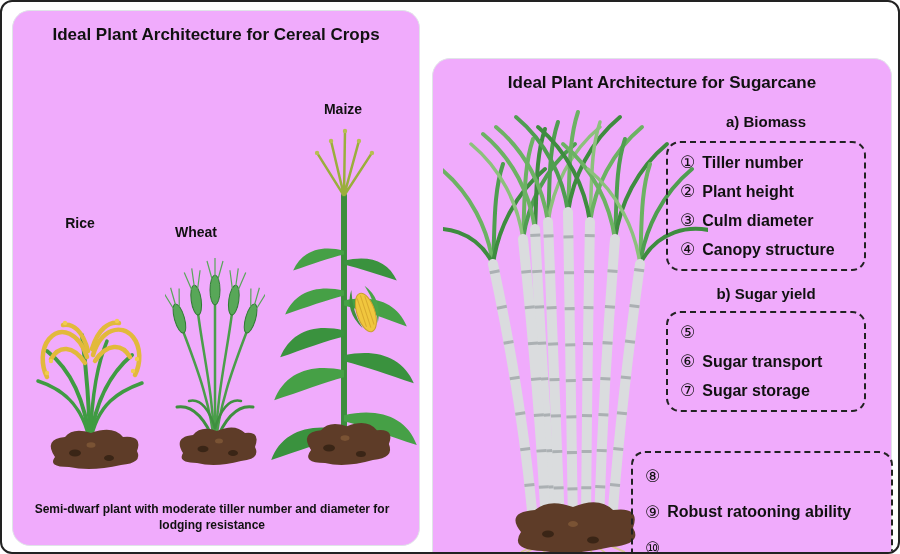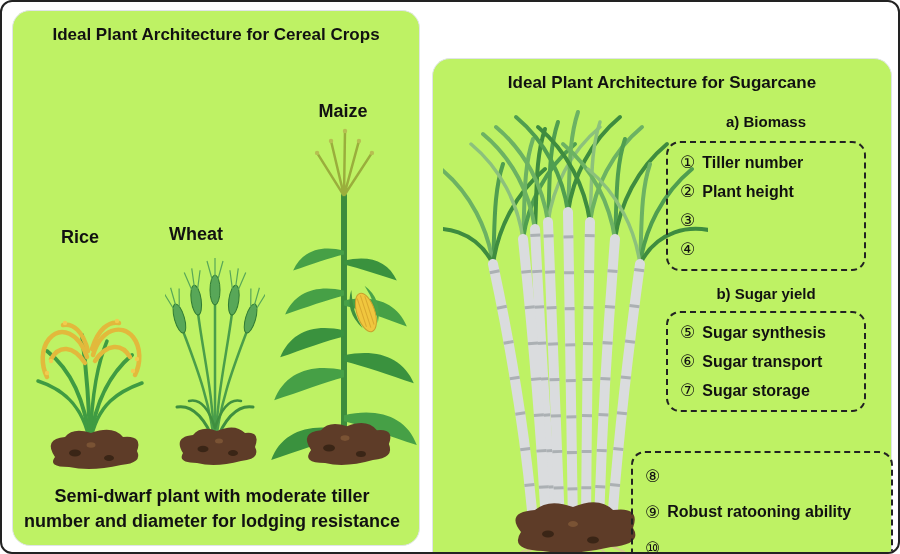--- a/index.html
+++ b/index.html
@@ -2,38 +2,38 @@
 <html><head>
 <meta charset="utf-8">
 <style>
   html,body{margin:0;padding:0;background:#ffffff;}
   .frame{
     position:relative;width:900px;height:554px;box-sizing:border-box;
     background:#ffffff;border:2px solid #222;border-radius:12px;overflow:hidden;
     font-family:"Liberation Sans","DejaVu Sans",sans-serif;color:#111;
   }
   .panel{
-    position:absolute;top:8px;height:536px;background:#bef264;
+    position:absolute;top:8px;height:536px;background:#f0abfc;
     border:1px solid #e0e4e8;border-radius:18px;box-sizing:border-box;
   }
   .panel-left{left:10px;width:408px;}
   .panel-right{left:430px;width:460px;margin-top:48px;}
   .panel-title{
     position:absolute;top:14px;left:0;right:0;text-align:center;
     font-size:17px;font-weight:bold;
   }
   .plant-label{
-    position:absolute;font-size:18px;font-weight:bold;text-align:center;width:84px;
-  }
-  .label-rice{left:25px;top:216px;text-align:center;}
+    position:absolute;font-size:14px;font-weight:bold;text-align:center;width:84px;
+  }
+  .label-rice{left:25px;top:204px;text-align:center;}
   .label-wheat{left:141px;top:213px;text-align:center;}
   .label-maize{left:288px;top:90px;}
   .caption{
     position:absolute;left:10px;right:18px;bottom:12px;text-align:center;
-    font-size:18px;font-weight:bold;line-height:1.35;
+    font-size:12px;font-weight:bold;line-height:1.35;
   }
   .illu{position:absolute;}
   .illu-rice{left:12px;top:250px;}
   .illu-wheat{left:152px;top:242px;}
   .illu-maize{left:255px;top:110px;}
   .illu-cane{left:10px;top:45px;}
   .section-heading{
     position:absolute;text-align:center;font-size:15px;font-weight:bold;
   }
   .heading-a{left:233px;top:54px;width:200px;}
@@ -269,31 +269,32 @@
       <div class="trait-item">
         <span class="trait-num">①</span>
         <span class="trait-text">Tiller number</span>
       </div>
       <div class="trait-item">
         <span class="trait-num">②</span>
         <span class="trait-text">Plant height</span>
       </div>
       <div class="trait-item">
         <span class="trait-num">③</span>
+        <span class="trait-text">Culm diameter</span>
       </div>
       <div class="trait-item">
         <span class="trait-num">④</span>
+        <span class="trait-text">Canopy structure</span>
       </div>
     </div>
 
     <div class="section-heading heading-b">b) Sugar yield</div>
     <div class="dashed-box box-b">
       <div class="trait-item">
         <span class="trait-num">⑤</span>
-        <span class="trait-text">Sugar synthesis</span>
       </div>
       <div class="trait-item">
         <span class="trait-num">⑥</span>
         <span class="trait-text">Sugar transport</span>
       </div>
       <div class="trait-item">
         <span class="trait-num">⑦</span>
         <span class="trait-text">Sugar storage</span>
       </div>
     </div>

